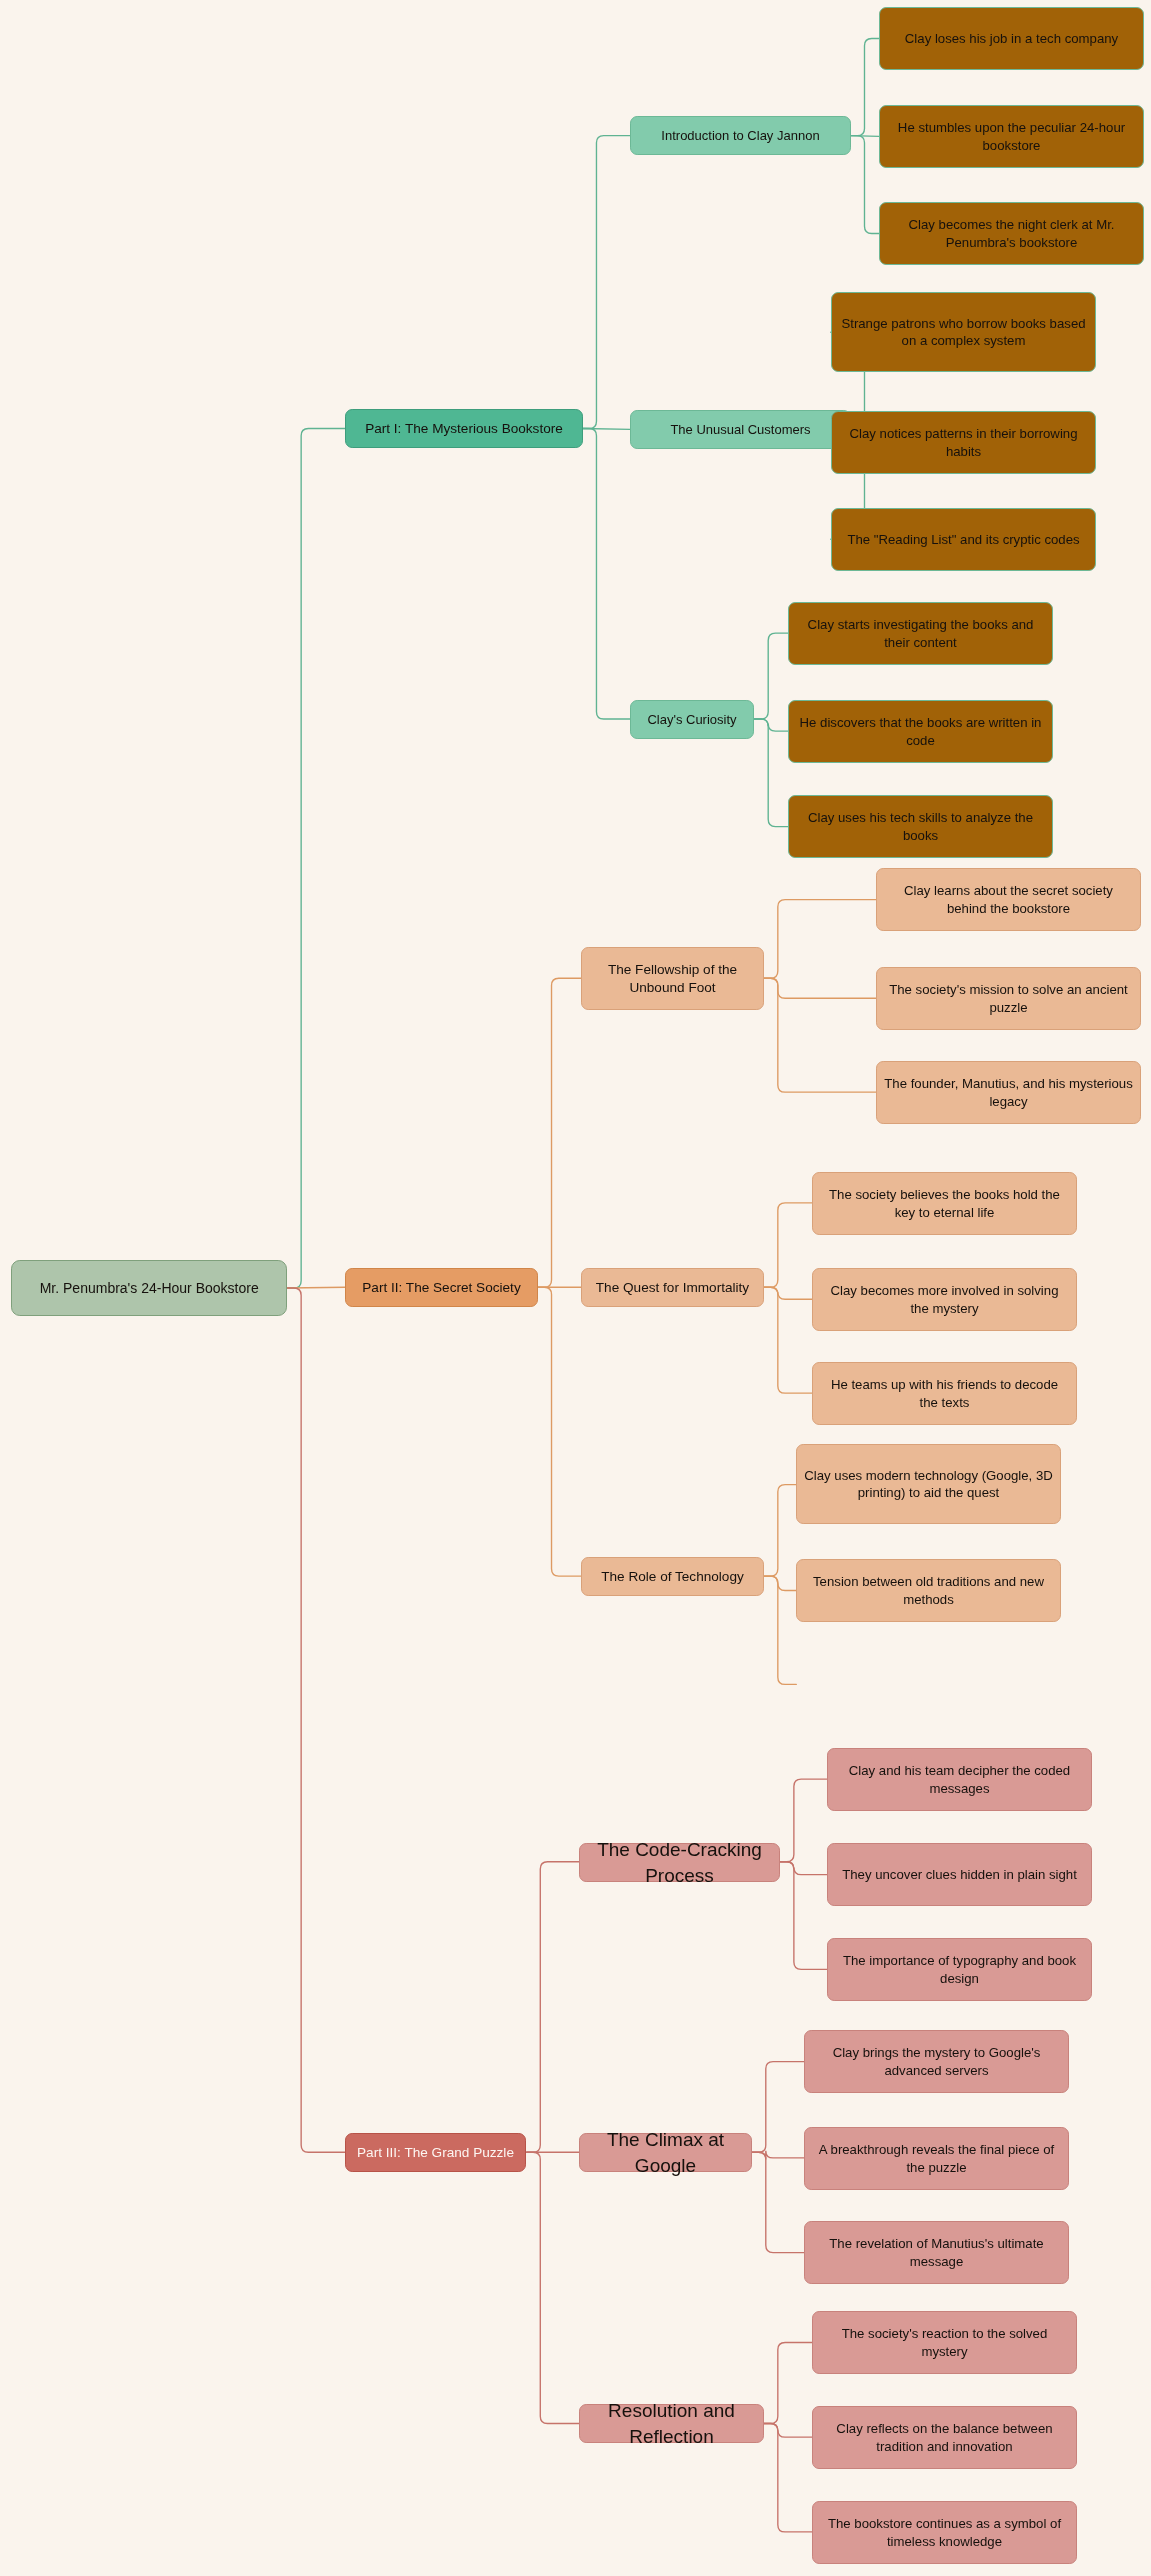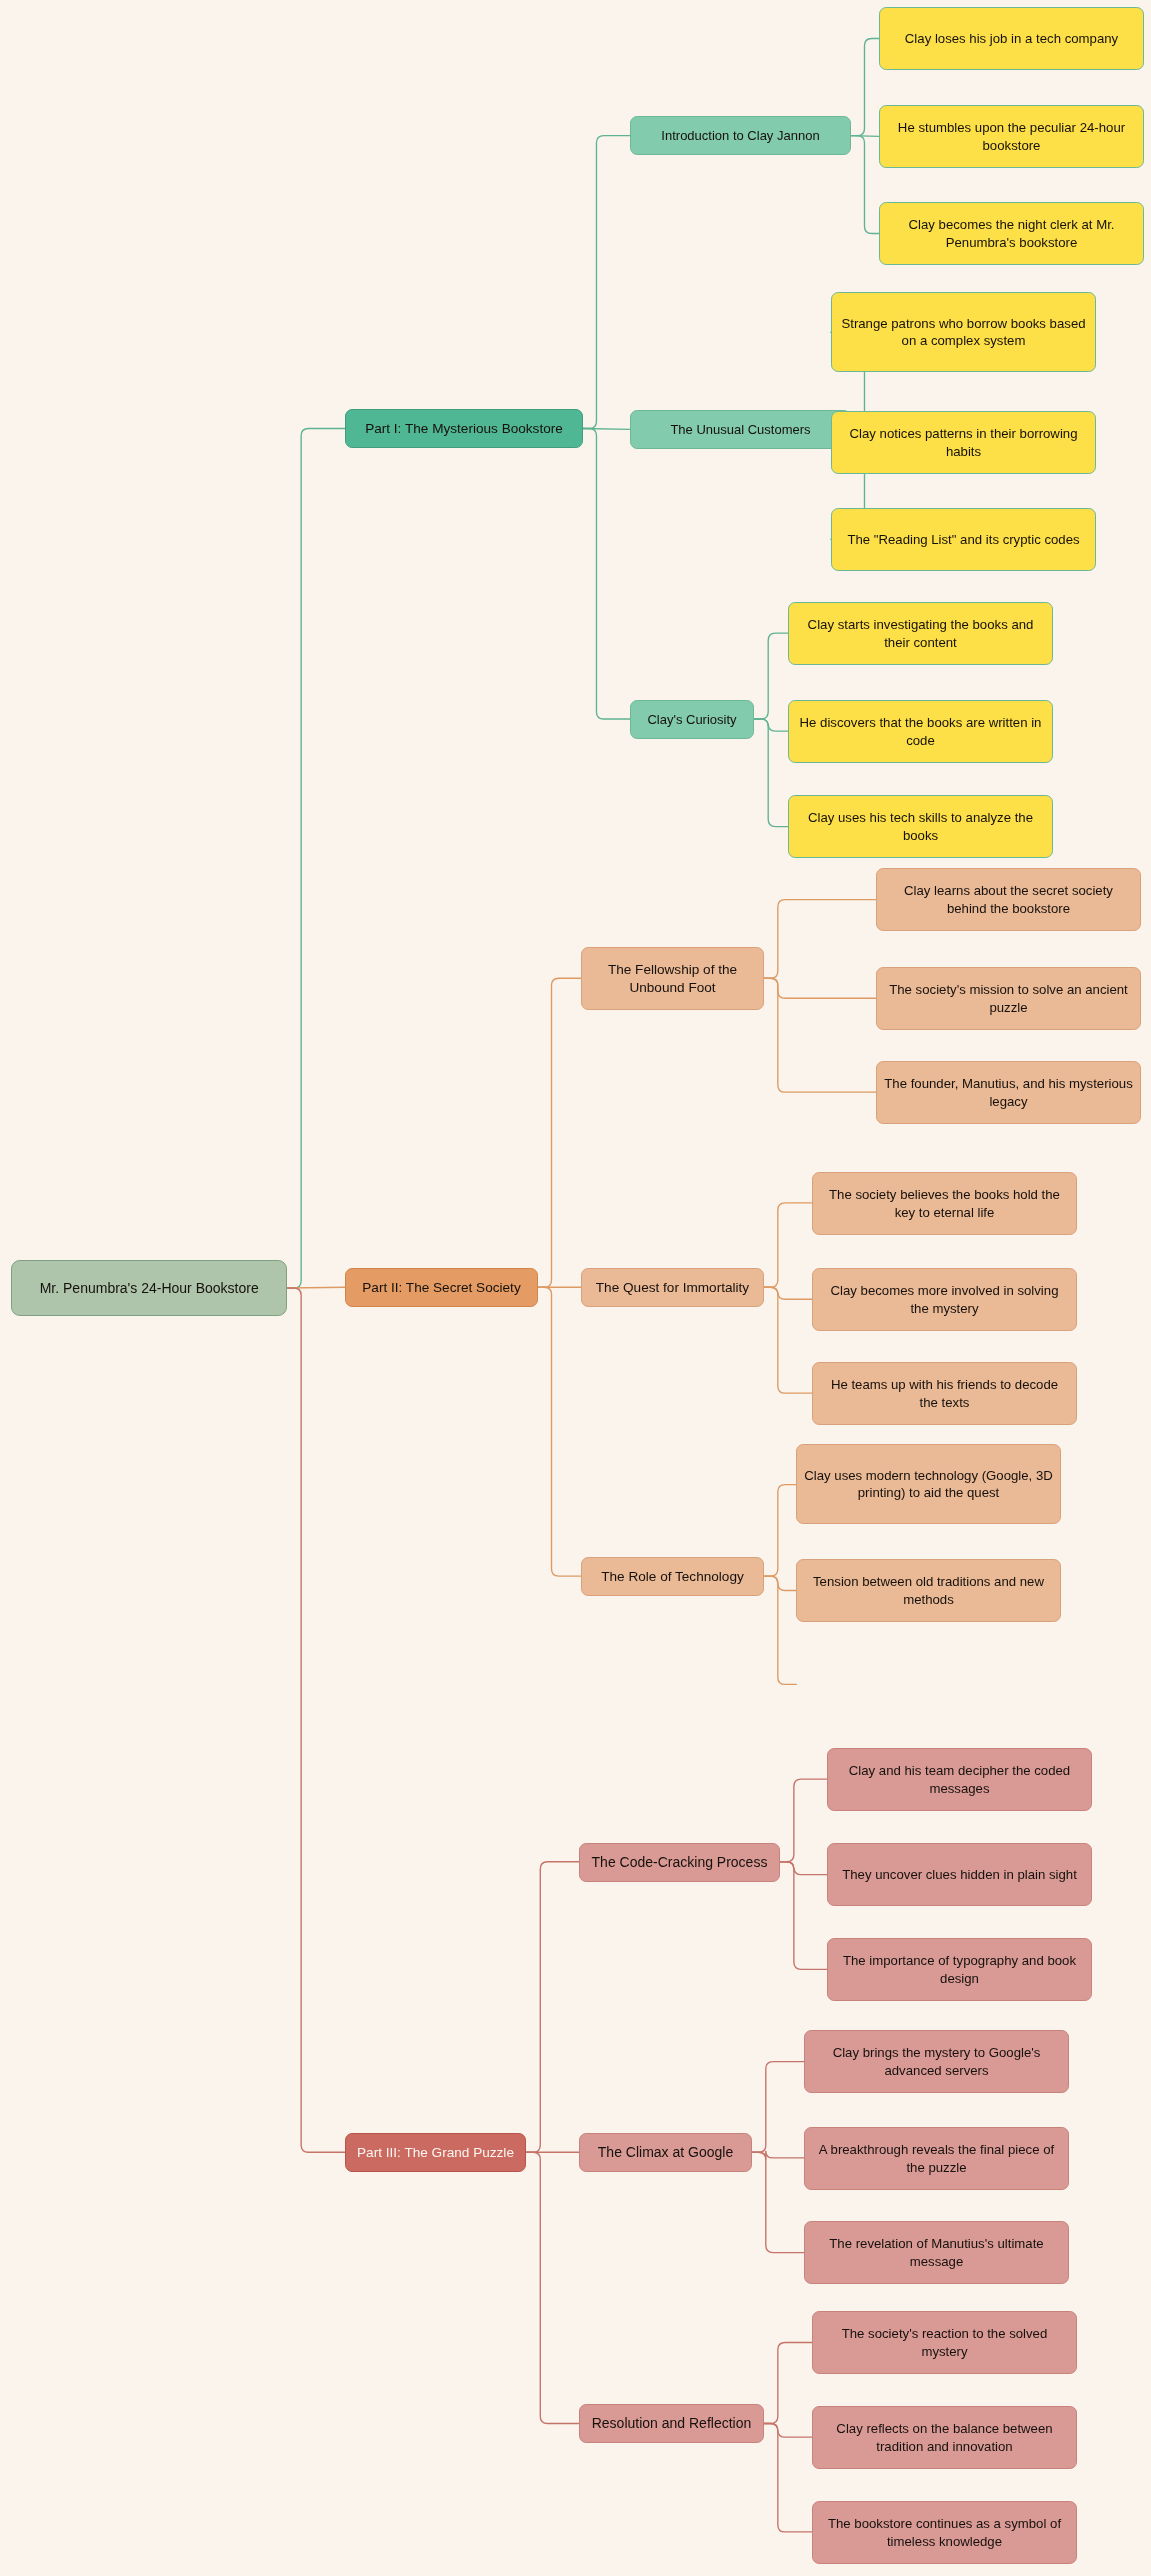--- a/index.html
+++ b/index.html
@@ -26,28 +26,28 @@
   .node span{display:block;width:100%;}
 
   
   .n-root{
     background:#aec5ab;border:1px solid #7fa07c;
     font-size:14px;border-radius:8.8px;
   }
   
   .n-l1-green{background:#4fb793;border:1px solid #3d9d7c;font-size:13.6px;}
   .n-l2-green{background:#82cbac;border:1px solid #6cb896;font-size:13px;}
-  .n-l3-green{background:#fde047;border:1px solid #6cb896;font-size:13.2px;justify-content:center;}
+  .n-l3-green{background:#a16207;border:1px solid #6cb896;font-size:13.2px;justify-content:center;}
   
   .n-l1-orange{background:#e59c64;border:1px solid #d08549;font-size:13.6px;}
   .n-l2-orange{background:#eab995;border:1px solid #d9a179;font-size:13.6px;}
   .n-l3-orange{background:#eab995;border:1px solid #d9a179;font-size:13.2px;}
   
   .n-l1-red{background:#cb6a60;border:1px solid #b75348;font-size:13.6px;color:#fdf6f2;}
-  .n-l2-red{background:#d99a95;border:1px solid #c8827c;font-size:14px;}
+  .n-l2-red{background:#d99a95;border:1px solid #c8827c;font-size:19px;}
   .n-l3-red{background:#d99a95;border:1px solid #c8827c;font-size:13.2px;}
 </style>
 </head>
 <body>
 
 <div id="map">
   <svg id="edges" viewBox="0 0 1435 3210">
       <path d="M 358 1605 L 366 1605 Q 375 1605 375 1596 L 375 543 Q 375 534 384 534 L 430 534" fill="none" stroke="#5fb392" stroke-width="1.7" stroke-linecap="round"></path>
       <path d="M 726 534 L 734 534 Q 743 534 743 525 L 743 178 Q 743 169 752 169 L 785 169" fill="none" stroke="#5fb392" stroke-width="1.7" stroke-linecap="round"></path>
       <path d="M 1060 169 L 1068 169 Q 1077 169 1077 160 L 1077 57 Q 1077 48 1086 48 L 1095 48" fill="none" stroke="#5fb392" stroke-width="1.7" stroke-linecap="round"></path>

